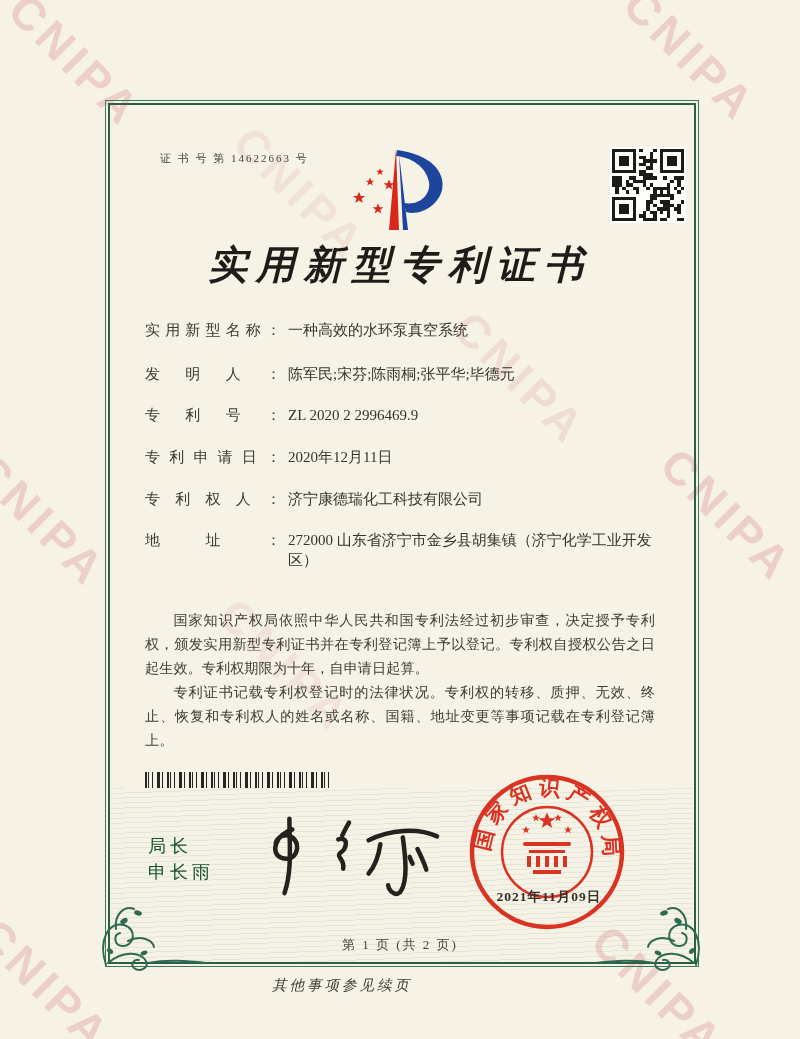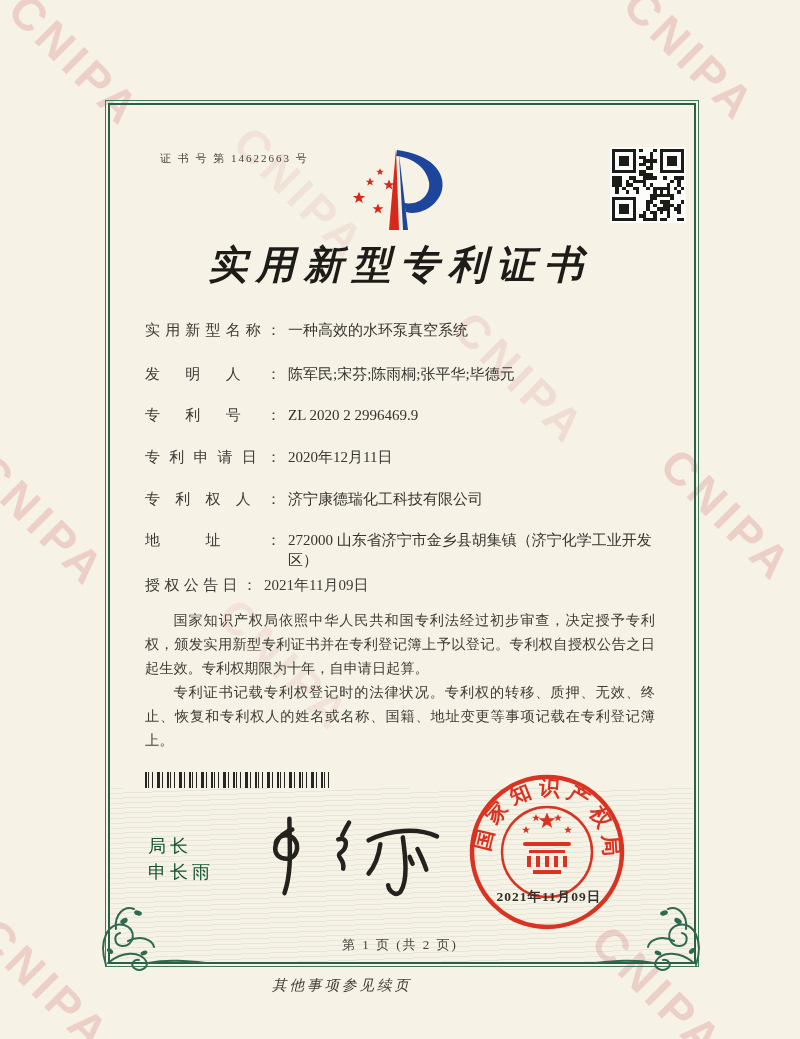--- a/index.html
+++ b/index.html
@@ -385,23 +385,20 @@
 <div class="frow" style="top:447px;">
   <span class="f-label">专利申请日：</span><span class="f-value">2020年12月11日</span>
 </div>
 <div class="frow" style="top:489px;">
   <span class="f-label">专利权人：</span><span class="f-value">济宁康德瑞化工科技有限公司</span>
 </div>
 <div class="frow" style="top:530px;">
   <span class="f-label">地址：</span><span class="f-value wrap">272000 山东省济宁市金乡县胡集镇（济宁化学工业开发区）</span>
 </div>
 <div class="frow" style="top:575px;height:20px;">
-  <span class="gpair" style="left:0;">
-    <span class="g-label">授权公告日：</span><span class="g-value">2021年11月09日</span>
-  </span>
 </div>
 
 <div class="bodytext">
   <p>国家知识产权局依照中华人民共和国专利法经过初步审查，决定授予专利权，颁发实用新型专利证书并在专利登记簿上予以登记。专利权自授权公告之日起生效。专利权期限为十年，自申请日起算。</p>
   <p>专利证书记载专利权登记时的法律状况。专利权的转移、质押、无效、终止、恢复和专利权人的姓名或名称、国籍、地址变更等事项记载在专利登记簿上。</p>
 </div>
 
 <div class="barcode"></div>
 
 <div class="sig-label" style="left:148px;top:834px;">局长</div>

